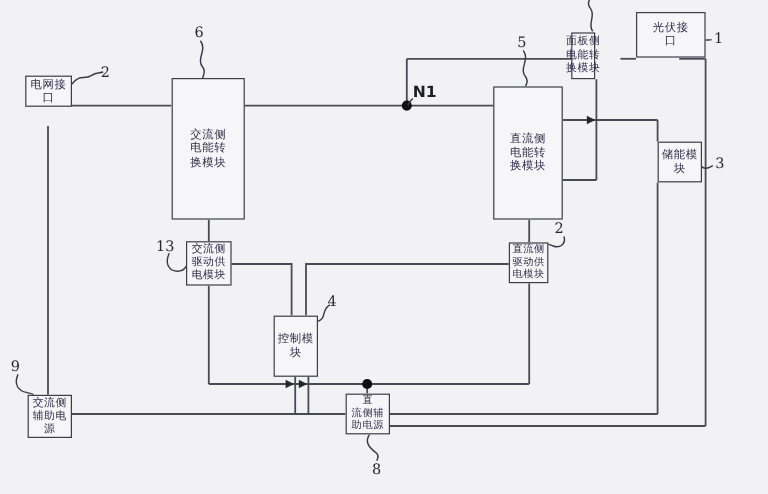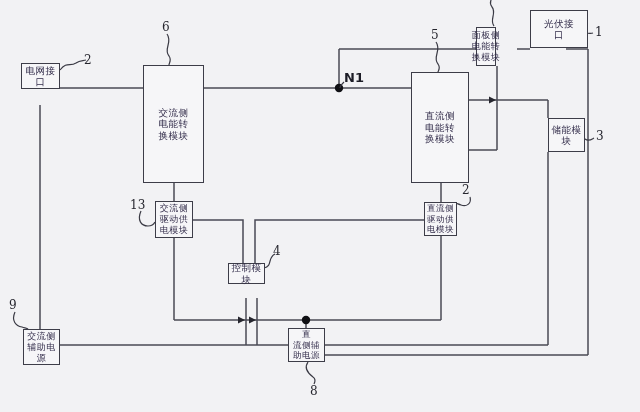--- a/index.html
+++ b/index.html
@@ -125,21 +125,21 @@
     <span>驱动供</span>
     <span>电模块</span>
   </div>
 
   <div class="box" style="left:424px;top:202px;width:33px;height:34px;font-size:8.5px;line-height:10.5px">
     <span>直流侧</span>
     <span>驱动供</span>
     <span>电模块</span>
   </div>
 
-  <div class="box" style="left:228px;top:263px;width:37px;height:21px">
+  <div class="box" style="left:228px;top:263px;width:37px;height:51px">
     <span>控制模</span>
     <span>块</span>
   </div>
 
   <div class="box" style="left:23px;top:329px;width:37px;height:36px;font-size:9px;line-height:11px">
     <span>交流侧</span>
     <span>辅助电</span>
     <span>源</span>
   </div>
 

